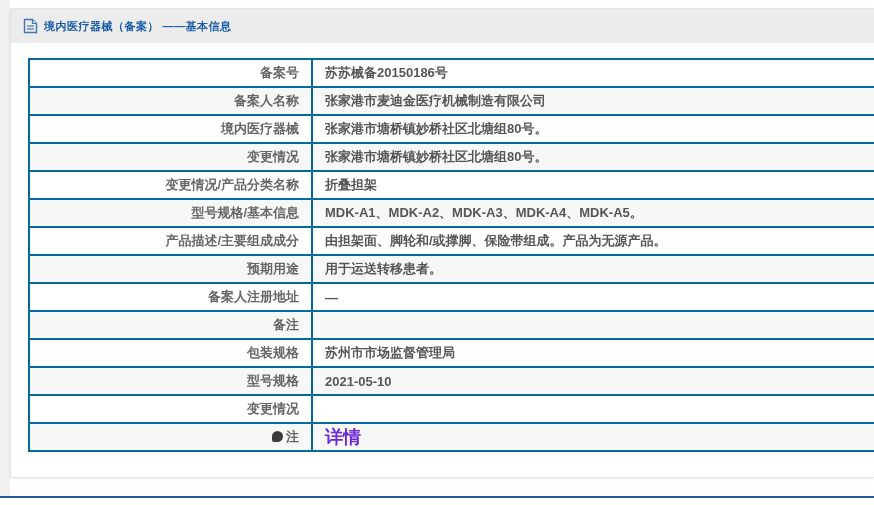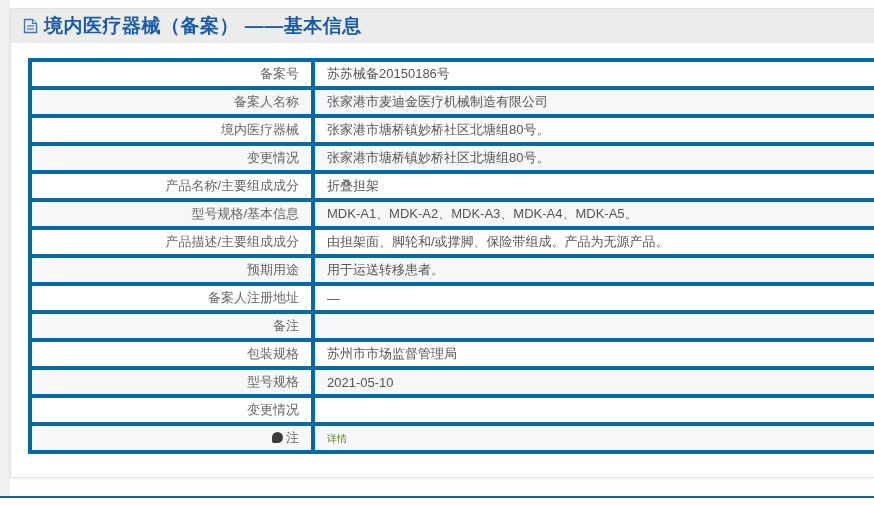--- a/index.html
+++ b/index.html
@@ -38,40 +38,40 @@
     padding: 0 12px;
   }
   .doc-icon {
     width: 15px; height: 16px;
     margin-right: 6px;
     flex: 0 0 auto;
     display: inline-block;
   }
   .page-title {
     color: #1a5ba8;
-    font-size: 19px;
+    font-size: 11px;
     font-weight: bold;
     letter-spacing: 0.5px;
   }
   .content {
     margin: 15px 0 0 17px;
     overflow: hidden;
   }
   table.info-table {
     border-collapse: collapse;
     width: calc(100% + 6px);
     table-layout: fixed;
   }
   table.info-table tr:nth-child(even) { background: #f7f7f7; }
   table.info-table tr:nth-child(odd)  { background: #ffffff; }
   table.info-table th, table.info-table td {
-    border: 4px solid #0369a1;
+    border: 2px solid #0369a1;
     height: 28px;
     font-size: 13px;
-    font-weight: normal;
+    font-weight: bold;
     vertical-align: middle;
     box-sizing: border-box;
   }
   table.info-table { border: 1px solid #c6c6c6; }
   table.info-table th {
     width: 283px;
     text-align: right;
     padding: 0 12px 0 8px;
     color: #666;
     white-space: nowrap;
@@ -83,23 +83,23 @@
   }
   .note-icon {
     display: inline-block;
     width: 11px; height: 11px;
     background: #3b3b3b;
     border-radius: 50% 50% 50% 2px;
     margin-right: 3px;
     vertical-align: -1px;
   }
   a.detail-link {
-    color: #4d7c0f;
+    color: #6d28d9;
     text-decoration: none;
-    font-size: 10px;
+    font-size: 18px;
     cursor: pointer;
   }
   .footer-rule {
     position: absolute;
     left: 0; right: 0; bottom: 0;
     height: 7px;
     background: #ffffff;
     border-top: 2px solid #1e5c94;
   }
 </style>
@@ -132,21 +132,21 @@
           </tr>
           <tr>
             <th>境内医疗器械</th>
             <td>张家港市塘桥镇妙桥社区北塘组80号。</td>
           </tr>
           <tr>
             <th>变更情况</th>
             <td>张家港市塘桥镇妙桥社区北塘组80号。</td>
           </tr>
           <tr>
-            <th>产品名称/主要组成成分</th>
+            <th>变更情况/产品分类名称</th>
             <td>折叠担架</td>
           </tr>
           <tr>
             <th>型号规格/基本信息</th>
             <td>MDK-A1、MDK-A2、MDK-A3、MDK-A4、MDK-A5。</td>
           </tr>
           <tr>
             <th>产品描述/主要组成成分</th>
             <td>由担架面、脚轮和/或撑脚、保险带组成。产品为无源产品。</td>
           </tr>

